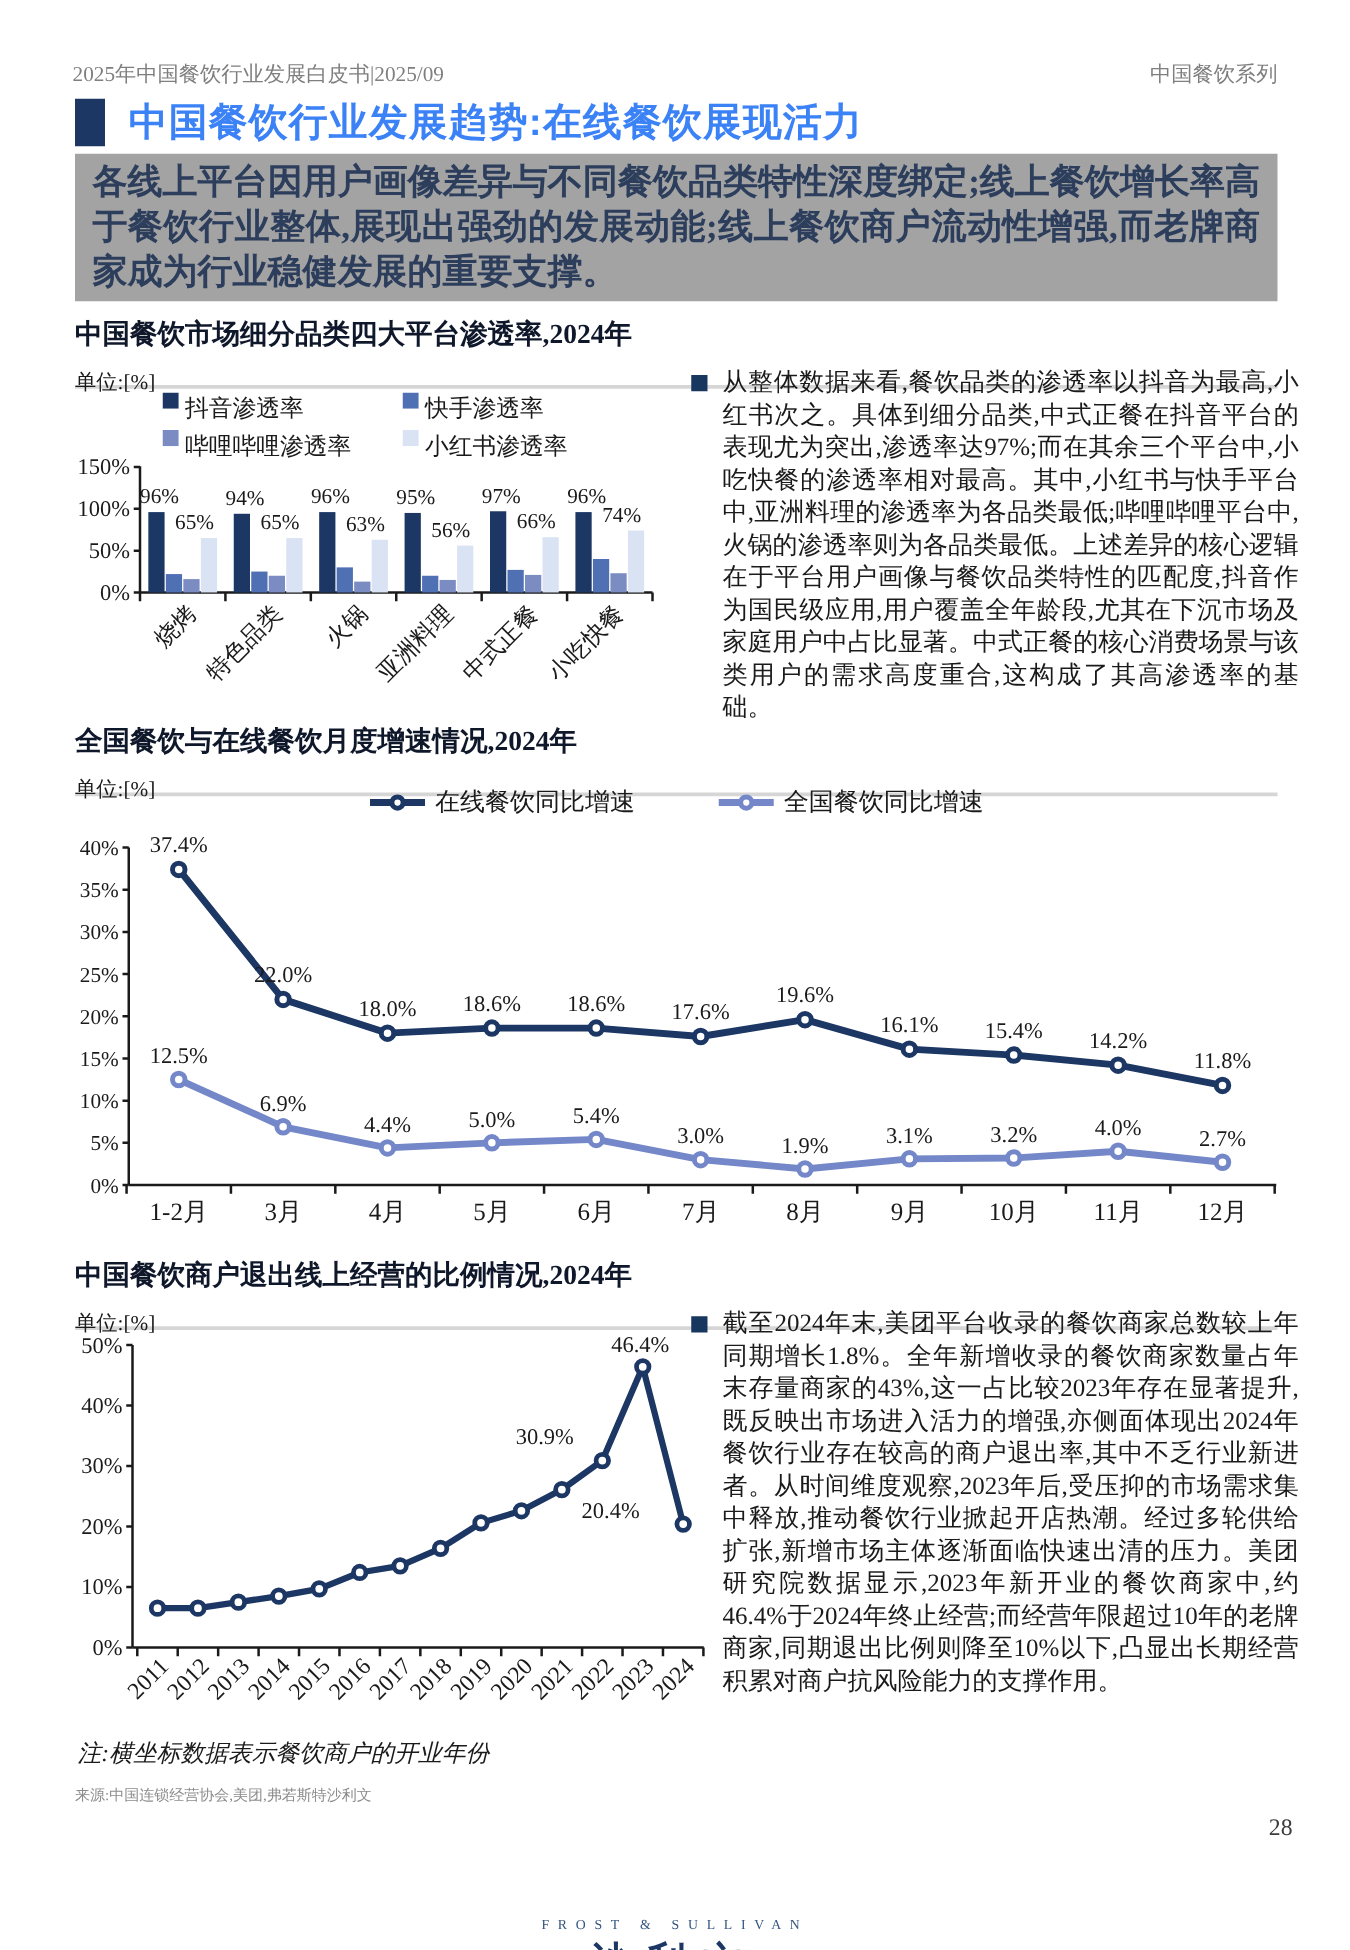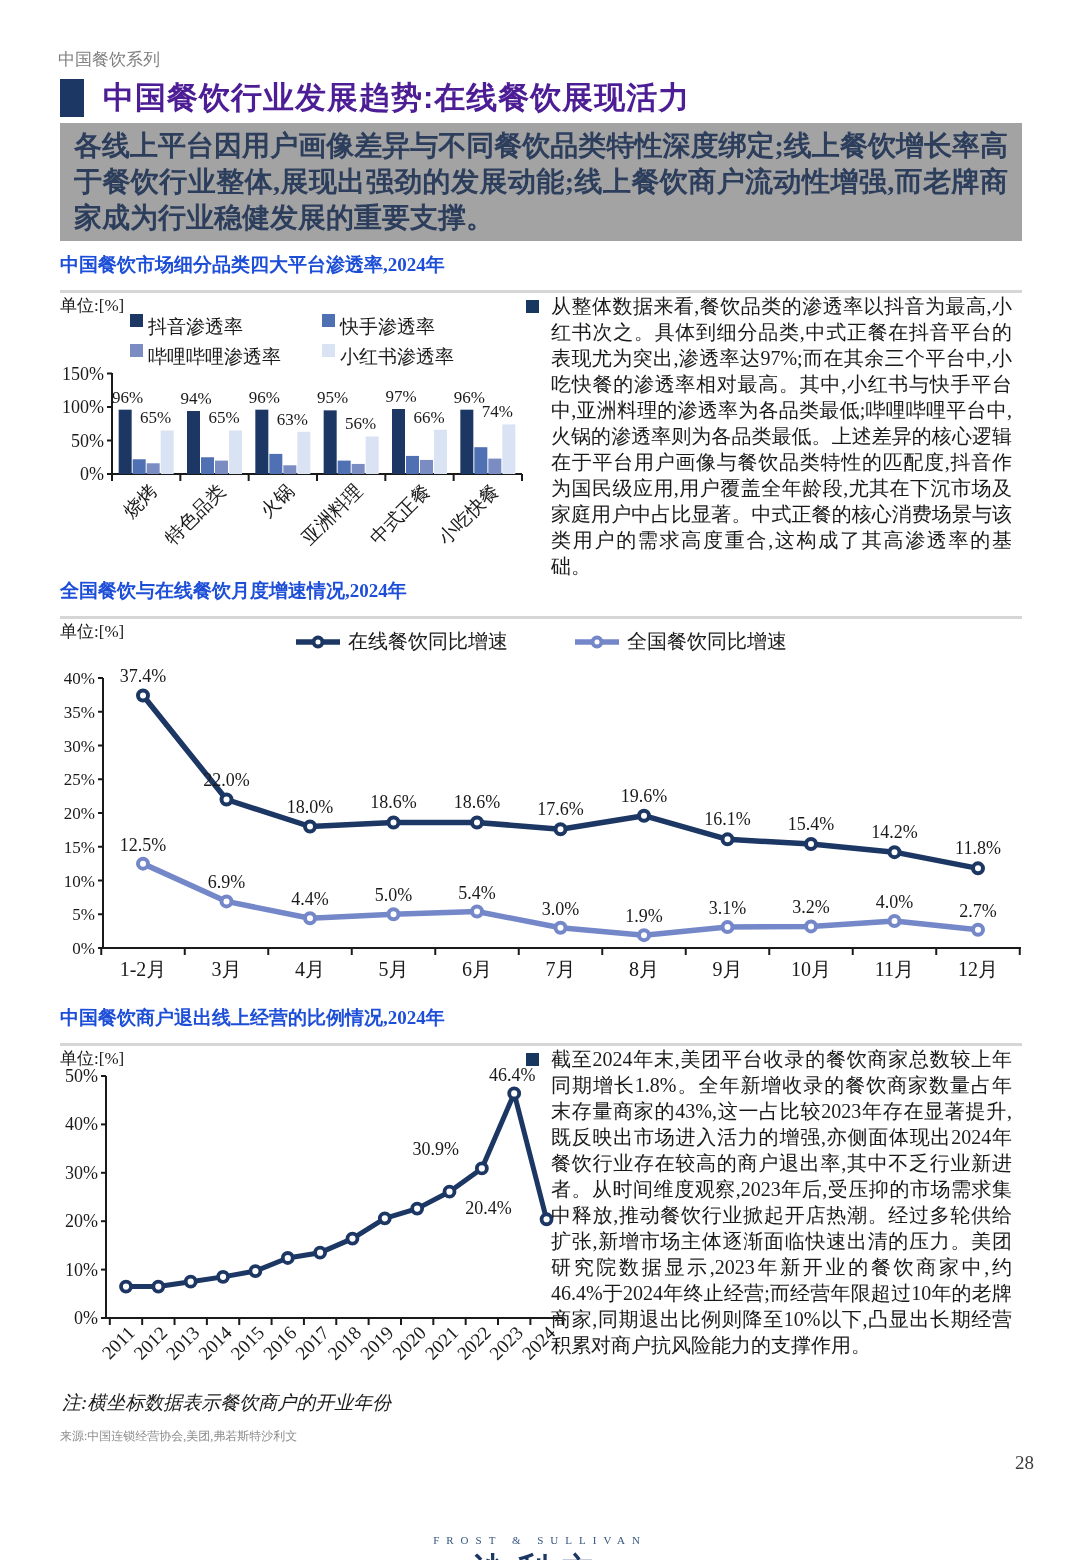--- a/index.html
+++ b/index.html
@@ -4,62 +4,63 @@
 <style>
   *{box-sizing:border-box}
   html,body{margin:0;padding:0}
   body{font-family:"Liberation Serif",serif;color:#1a1a1a;background:#fff}
   .page{position:relative;width:1080px;height:1560px;background:#fff;overflow:hidden}
 
   .hdr{position:absolute;top:48px;left:58px;right:58px;display:flex;justify-content:space-between;font-size:17px;color:#7f7f7f}
 
   .titlerow{position:absolute;top:77px;left:60px;display:flex;align-items:center}
   .tsq{width:24px;height:38px;background:#1c3764;margin-right:19px}
-  h1{margin:0;font-family:"Liberation Sans",sans-serif;font-weight:bold;font-size:31px;color:#4c1d95;letter-spacing:1px}
+  h1{margin:0;font-family:"Liberation Sans",sans-serif;font-weight:bold;font-size:31px;color:#3b82f6;letter-spacing:1px}
 
   .hl{position:absolute;top:123px;left:60px;width:962px;background:#a3a3a3;padding:5px 14px;
       font-weight:bold;font-size:28px;line-height:36px;color:#2c3e5c;text-align:justify}
 
   .sec{position:absolute;left:60px;width:962px}
   #sec1{top:252px}#sec2{top:578px}#sec3{top:1005px}
-  .sec-title{font-size:19px;font-weight:bold;padding-bottom:12px;border-bottom:3px solid #d6d6d6;color:#1d4ed8}
+  .sec-title{font-size:22px;font-weight:bold;padding-bottom:26px;border-bottom:3px solid #d6d6d6;color:#0f172a}
   .unit{position:absolute;left:0;top:42px;font-size:17px;font-weight:normal}
 
   .legend1{position:absolute;left:70px;top:62px;display:grid;grid-template-columns:192px auto;row-gap:4px;font-size:19px}
   .li{display:flex;align-items:flex-start}
   .li svg{margin-right:5px;flex:none}
   .legend2{position:absolute;top:50px;left:0;right:0;display:flex;justify-content:center;gap:66px;font-size:20px}
   .li2{display:flex;align-items:center;gap:7px}
 
   .chartsvg{position:absolute;left:0}
   #chart1{top:108px}
   #chart2{top:78px}
   #chart3{top:56px}
   svg text{font-family:"Liberation Serif",serif}
 
-  .bullet{position:absolute;left:526px;width:486px;display:flex}
+  .bullet{position:absolute;left:553px;width:486px;display:flex}
   #bullet1{top:293px}
   #bullet2{top:1046px}
   .bsq{flex:none;width:13px;height:13px;background:#17375e;margin:7px 12px 0 0}
   .btext{font-size:20px;line-height:26px;text-align:justify}
 
   .note{position:absolute;left:62px;top:1390px;font-style:italic;font-size:19px}
   .src{position:absolute;left:60px;top:1428px;font-size:12px;color:#8c8c8c}
 
   .logo{position:absolute;top:1534px;left:0;right:0;text-align:center;color:#1c3764}
   .logo-en{font-size:11px;letter-spacing:7px;color:#33557f}
   .logo-cn{font-family:Liberation Serif, serif;font-size:31px;font-weight:bold;letter-spacing:14px;margin-top:2px}
   .pageno{position:absolute;top:1452px;right:46px;font-size:19px;color:#3d3d3d}
 </style>
 </head>
 <body>
 
 <div class="page">
 
   <div class="hdr">
+    <span>2025年中国餐饮行业发展白皮书|2025/09</span>
     <span>中国餐饮系列</span>
   </div>
 
   <div class="titlerow">
     <div class="tsq"></div>
     <h1>中国餐饮行业发展趋势:在线餐饮展现活力</h1>
   </div>
 
   <div class="hl">各线上平台因用户画像差异与不同餐饮品类特性深度绑定;线上餐饮增长率高于餐饮行业整体,展现出强劲的发展动能;线上餐饮商户流动性增强,而老牌商家成为行业稳健发展的重要支撑。</div>
 

